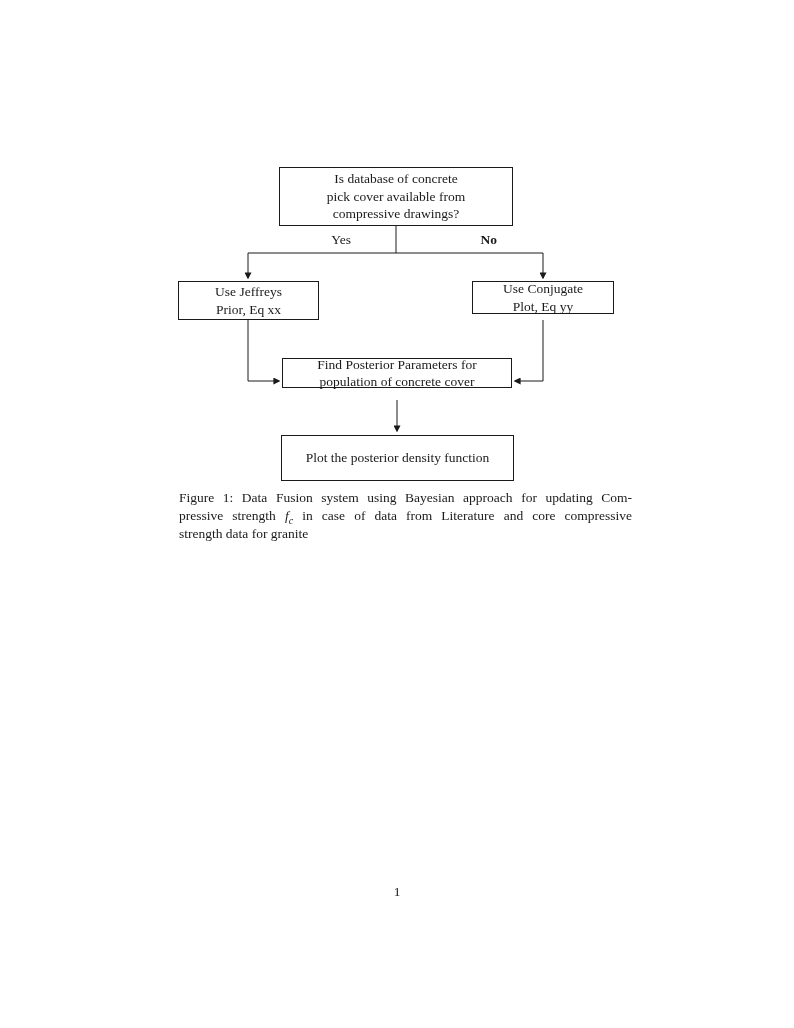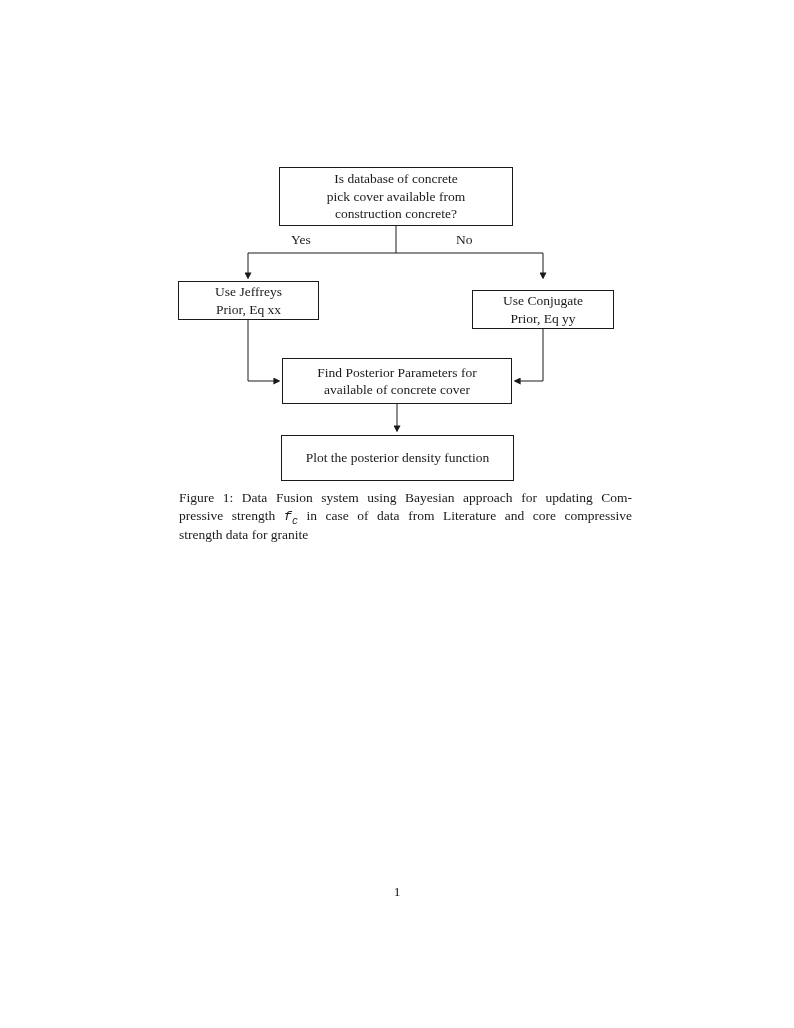--- a/index.html
+++ b/index.html
@@ -29,53 +29,53 @@
     display: flex;
     flex-direction: column;
     align-items: center;
     justify-content: center;
     text-align: center;
     font-size: 13.5px;
   }
   .node .line { line-height: 17.5px; white-space: nowrap; }
   .node-decision  { left: 279px; top: 167px; width: 234px; height: 59px; }
   .node-jeffreys  { left: 178px; top: 281px; width: 141px; height: 39px; }
-  .node-conjugate { left: 472px; top: 290px; width: 142px; height: 39px; }
-  .node-posterior { left: 282px; top: 358px; width: 230px; height: 46px; }
+  .node-conjugate { left: 472px; top: 281px; width: 142px; height: 33px; }
+  .node-posterior { left: 282px; top: 358px; width: 230px; height: 30px; }
   .node-plot      { left: 281px; top: 435px; width: 233px; height: 46px; }
   .branch-label {
     position: absolute;
     top: 232px;
     width: 60px;
-    text-align: left;
+    text-align: right;
     font-size: 13.5px;
     line-height: 16px;
     background: transparent;
   }
   .branch-yes { left: 291px; }
-  .branch-no  { left: 456px; }
+  .branch-no  { left: 437px; font-weight: bold; }
   .figure-caption {
     position: absolute;
     left: 163px;
     top: 489px;
     width: 469px;
     font-size: 13.5px;
   }
   .caption-line {
     line-height: 18px;
     text-align: justify;
     text-align-last: justify;
     white-space: nowrap;
     margin-left: 16px;
   }
   .caption-line.last {
     text-align: right;
     text-align-last: left;
   }
-  .math-var { font-style: italic; font-family: Liberation Mono, monospace; }
+  .math-var { font-style: italic; }
   .math-var sub {
     font-style: italic;
     font-size: 10px;
     line-height: 0;
   }
   .page-number {
     position: absolute;
     left: 0;
     top: 884px;
     width: 794px;
@@ -101,39 +101,39 @@
       <path d="M543,253 L543,278" marker-end="url(#arrow)"></path>
       <path d="M248,320 L248,381 L279,381" marker-end="url(#arrow)"></path>
       <path d="M543,320 L543,381 L515,381" marker-end="url(#arrow)"></path>
       <path d="M397,400 L397,431" marker-end="url(#arrow)"></path>
     </g>
   </svg>
 
   <div class="node node-decision">
     <div class="line">Is database of concrete</div>
     <div class="line">pick cover available from</div>
-    <div class="line">construction concrete?</div>
+    <div class="line">compressive drawings?</div>
   </div>
 
   <div class="branch-label branch-yes">Yes</div>
   <div class="branch-label branch-no">No</div>
 
   <div class="node node-jeffreys">
     <div class="line">Use Jeffreys</div>
     <div class="line">Prior, Eq xx</div>
   </div>
 
   <div class="node node-conjugate">
     <div class="line">Use Conjugate</div>
-    <div class="line">Prior, Eq yy</div>
+    <div class="line">Plot, Eq yy</div>
   </div>
 
   <div class="node node-posterior">
     <div class="line">Find Posterior Parameters for</div>
-    <div class="line">available of concrete cover</div>
+    <div class="line">population of concrete cover</div>
   </div>
 
   <div class="node node-plot">
     <div class="line">Plot the posterior density function</div>
   </div>
 
   <div class="figure-caption">
     <div class="caption-line">Figure 1: Data Fusion system using Bayesian approach for updating Com-</div>
     <div class="caption-line">
       <span>pressive strength</span>

